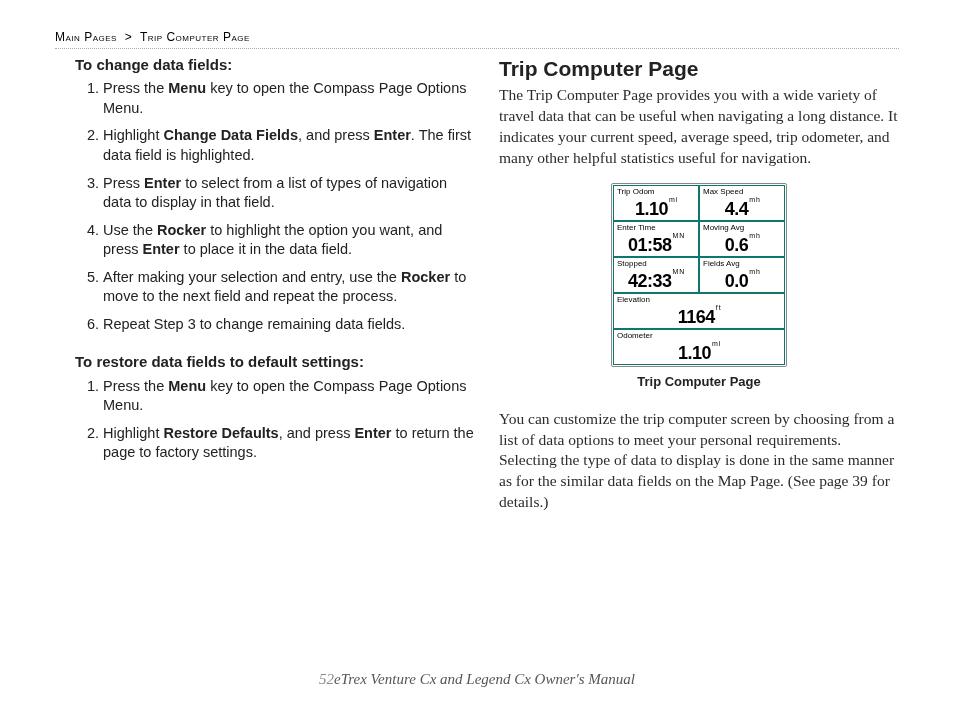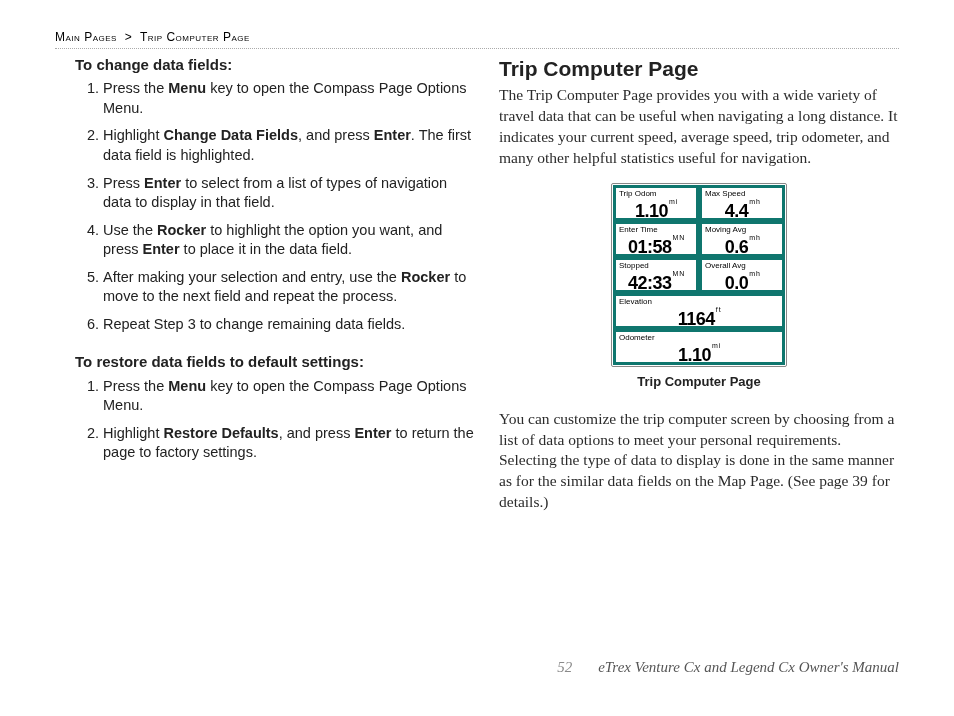--- a/index.html
+++ b/index.html
@@ -72,21 +72,21 @@
     background: #fff;
     border: 1px solid #888;
     border-radius: 2px;
     padding: 1px;
   }
   .device-inner {
     display: grid;
     grid-template-columns: 86px 86px;
   }
   .cell {
-    border: 3px solid #0f766e;
+    border: 1px solid #0f766e;
     background: #fff;
     font-family: Arial, Helvetica, sans-serif;
     position: relative;
     height: 36px;
     overflow: hidden;
   }
   .cell-wide { grid-column: 1 / span 2; }
   .cell-label {
     font-size: 8px;
     color: #000;
@@ -116,29 +116,28 @@
     font-family: Arial, Helvetica, sans-serif;
     font-weight: bold;
     font-size: 13px;
     text-align: center;
     margin-top: 6px;
     margin-bottom: 18px;
     color: #222;
   }
   .footer {
     position: absolute;
-    bottom: 40px;
+    bottom: 28px;
     left: 55px;
     right: 55px;
     display: flex;
-    justify-content: flex-end;
+    justify-content: center;
     font-style: italic;
     color: #555;
     font-size: 15px;
-    gap: 26px;
   }
   .footer .page-num { font-style: italic; color: #8a8a8a; }
 </style>
 </head>
 <body>
 
 <div class="header-line">
   <span>Main Pages</span>
   <span class="sep">&gt;</span>
   <span>Trip Computer Page</span>
@@ -190,21 +189,21 @@
               <div class="cell-label">Moving Avg</div>
               <div class="cell-val"><span>0.6</span><span class="cell-unit">m
 h</span></div>
             </div>
             <div class="cell">
               <div class="cell-label">Stopped</div>
               <div class="cell-val"><span>42:33</span><span class="cell-unit">M
 N</span></div>
             </div>
             <div class="cell">
-              <div class="cell-label">Overall Avg</div>
+              <div class="cell-label">Fields Avg</div>
               <div class="cell-val"><span>0.0</span><span class="cell-unit">m
 h</span></div>
             </div>
             <div class="cell cell-wide">
               <div class="cell-label">Elevation</div>
               <div class="cell-val"><span>1164</span><span class="cell-unit">f
 t</span></div>
             </div>
             <div class="cell cell-wide">
               <div class="cell-label">Odometer</div>

